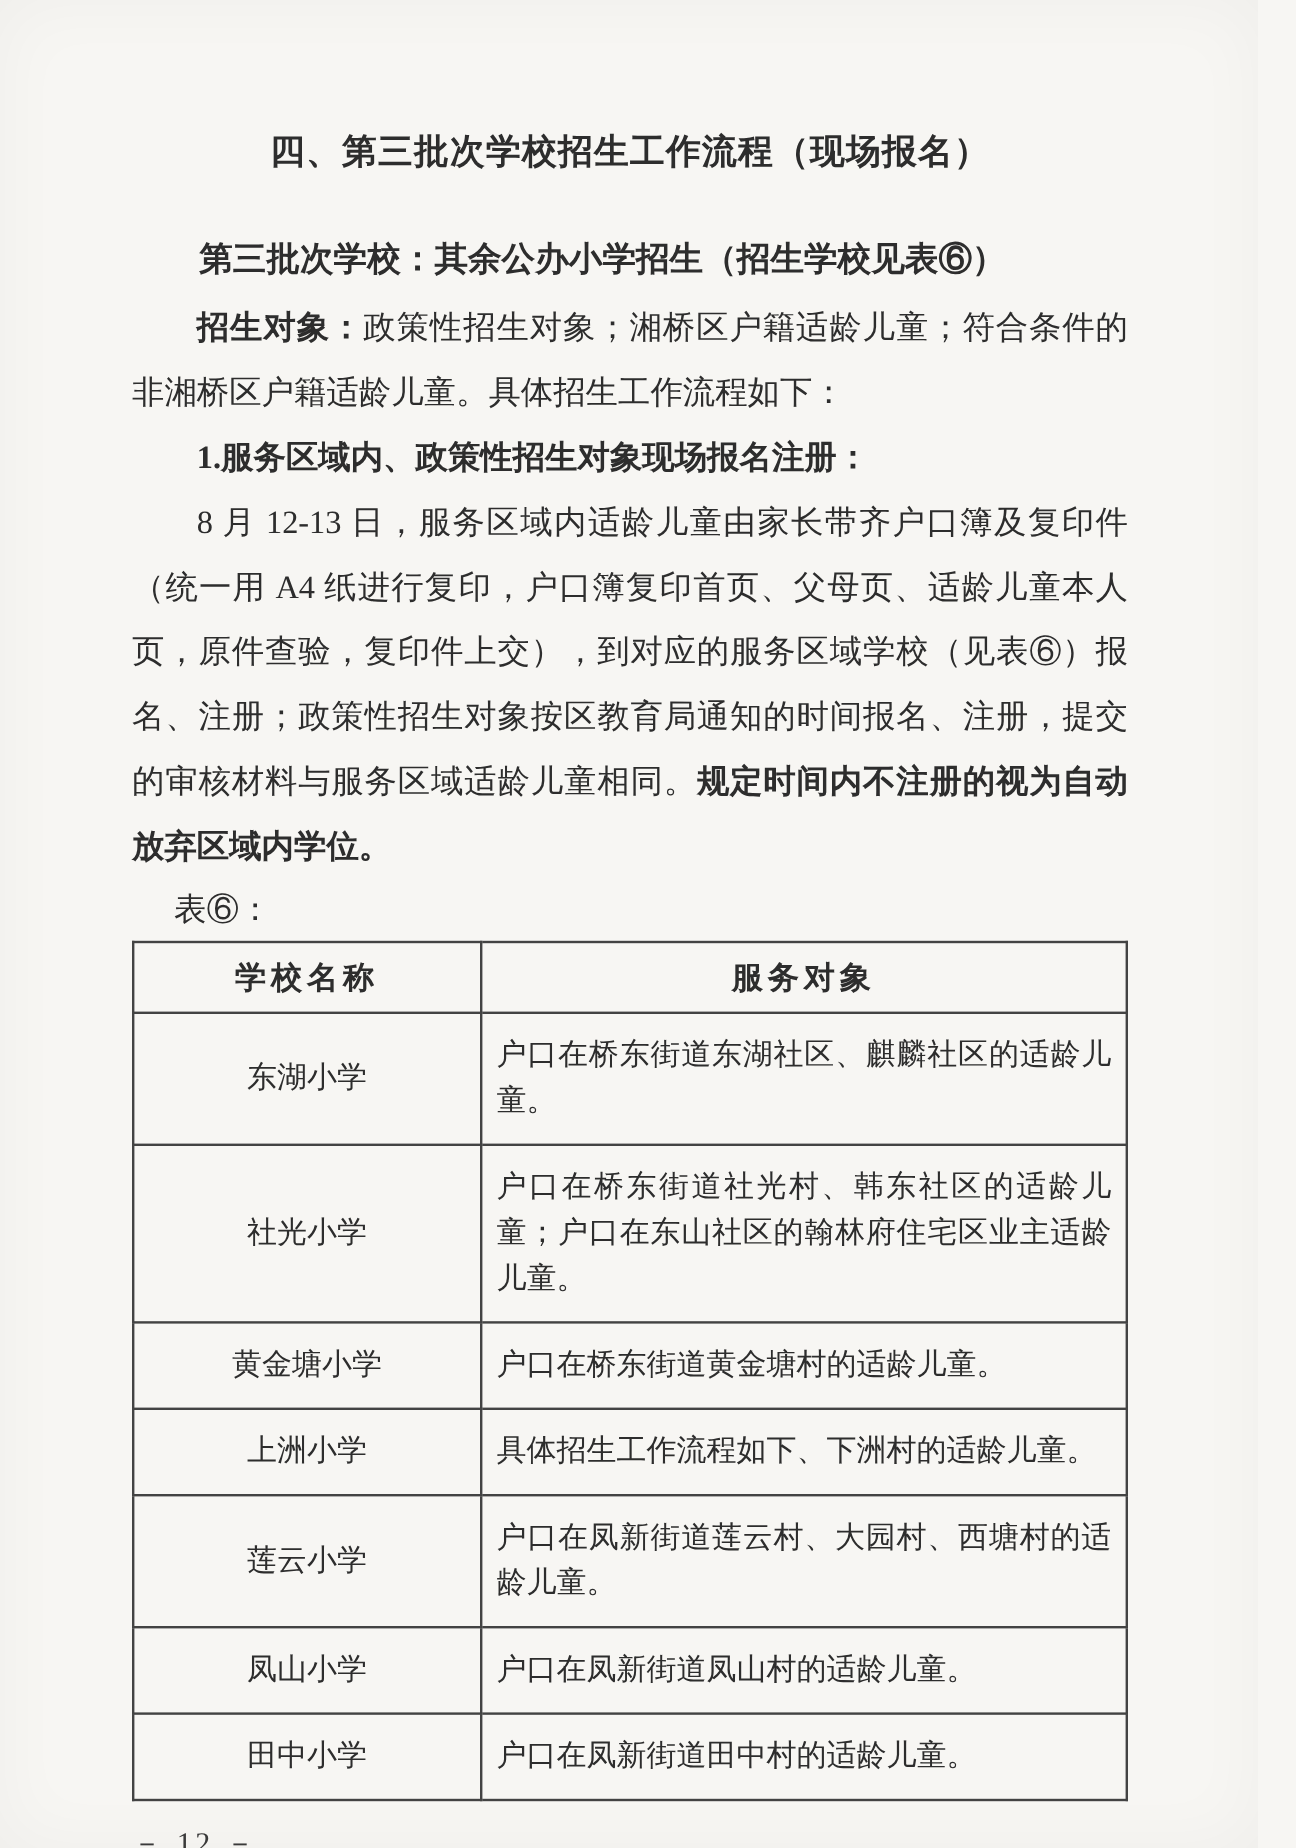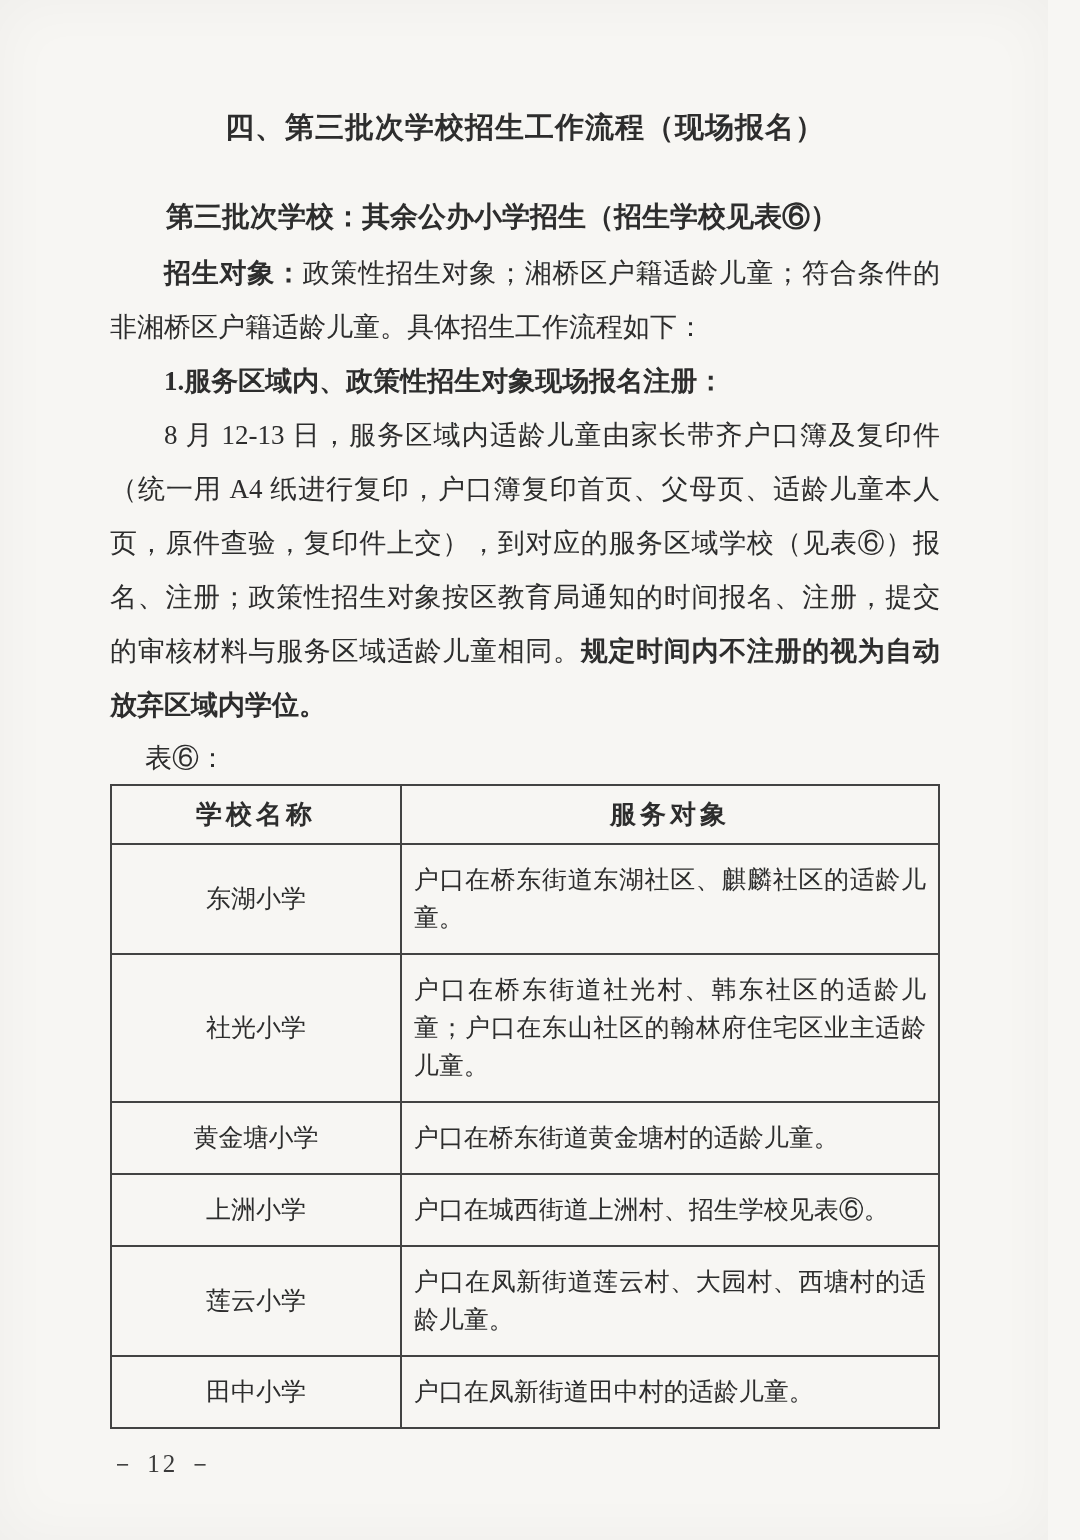--- a/index.html
+++ b/index.html
@@ -134,29 +134,33 @@
           <td class="service">户口在桥东街道社光村、韩东社区的适龄儿童；户口在东山社区的翰林府住宅区业主适龄儿童。</td>
         </tr>
 
         <tr>
           <td class="school">黄金塘小学</td>
           <td class="service">户口在桥东街道黄金塘村的适龄儿童。</td>
         </tr>
 
         <tr>
           <td class="school">上洲小学</td>
-          <td class="service">户口在城西街道上洲村、招生学校见表⑥。</td>
+          <td class="service">具体招生工作流程如下、下洲村的适龄儿童。</td>
         </tr>
 
 
         <tr>
           <td class="school">莲云小学</td>
           <td class="service">户口在凤新街道莲云村、大园村、西塘村的适龄儿童。</td>
         </tr>
 
+        <tr>
+          <td class="school">凤山小学</td>
+          <td class="service">户口在凤新街道凤山村的适龄儿童。</td>
+        </tr>
 
         <tr>
           <td class="school">田中小学</td>
           <td class="service">户口在凤新街道田中村的适龄儿童。</td>
         </tr>
       </tbody>
   </table>
 
   <div class="page-number">－ 12 －</div>
 

